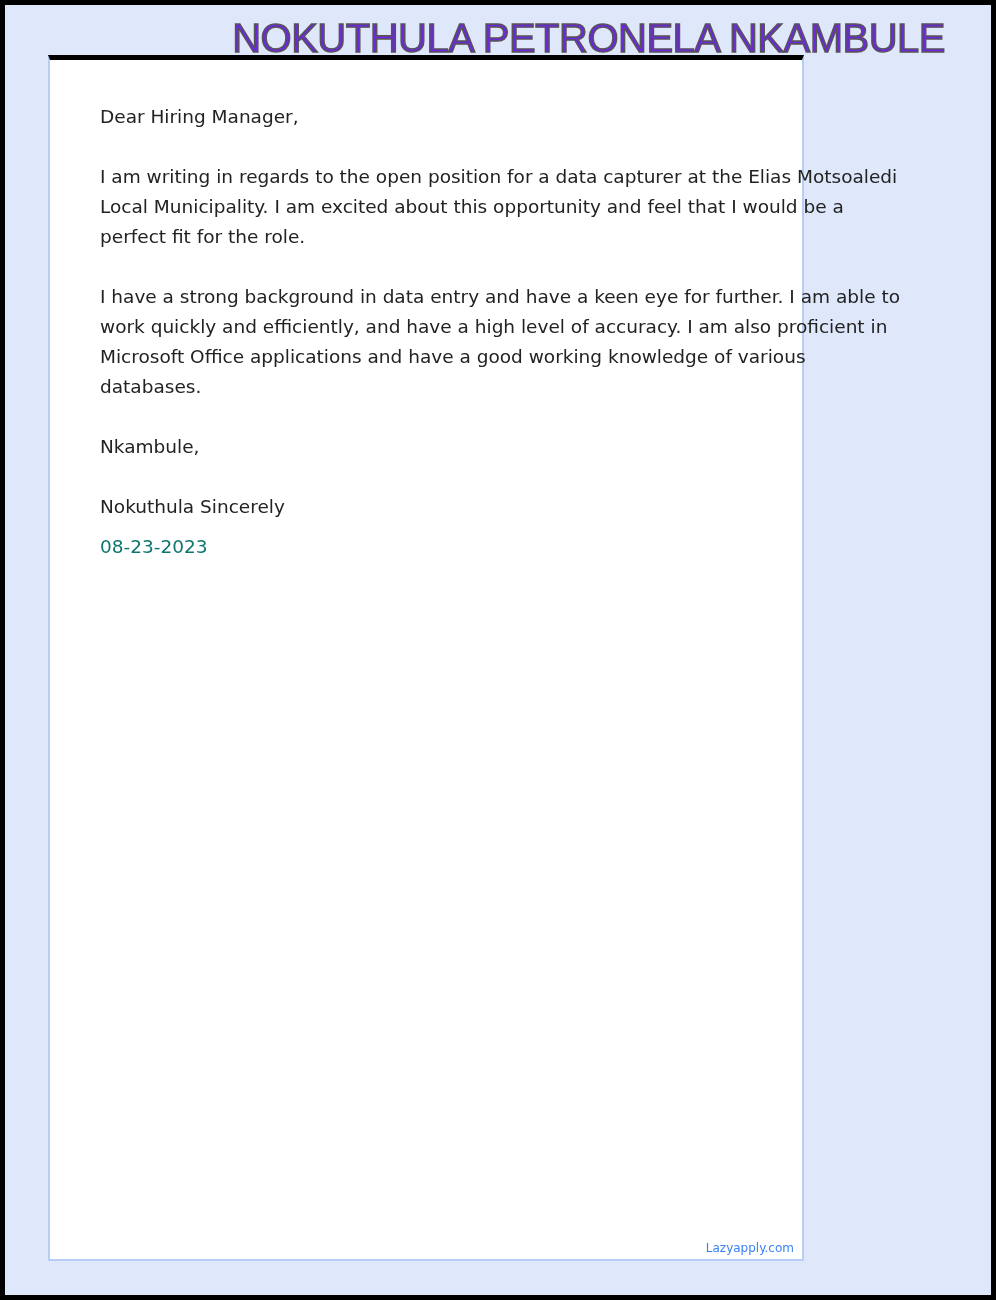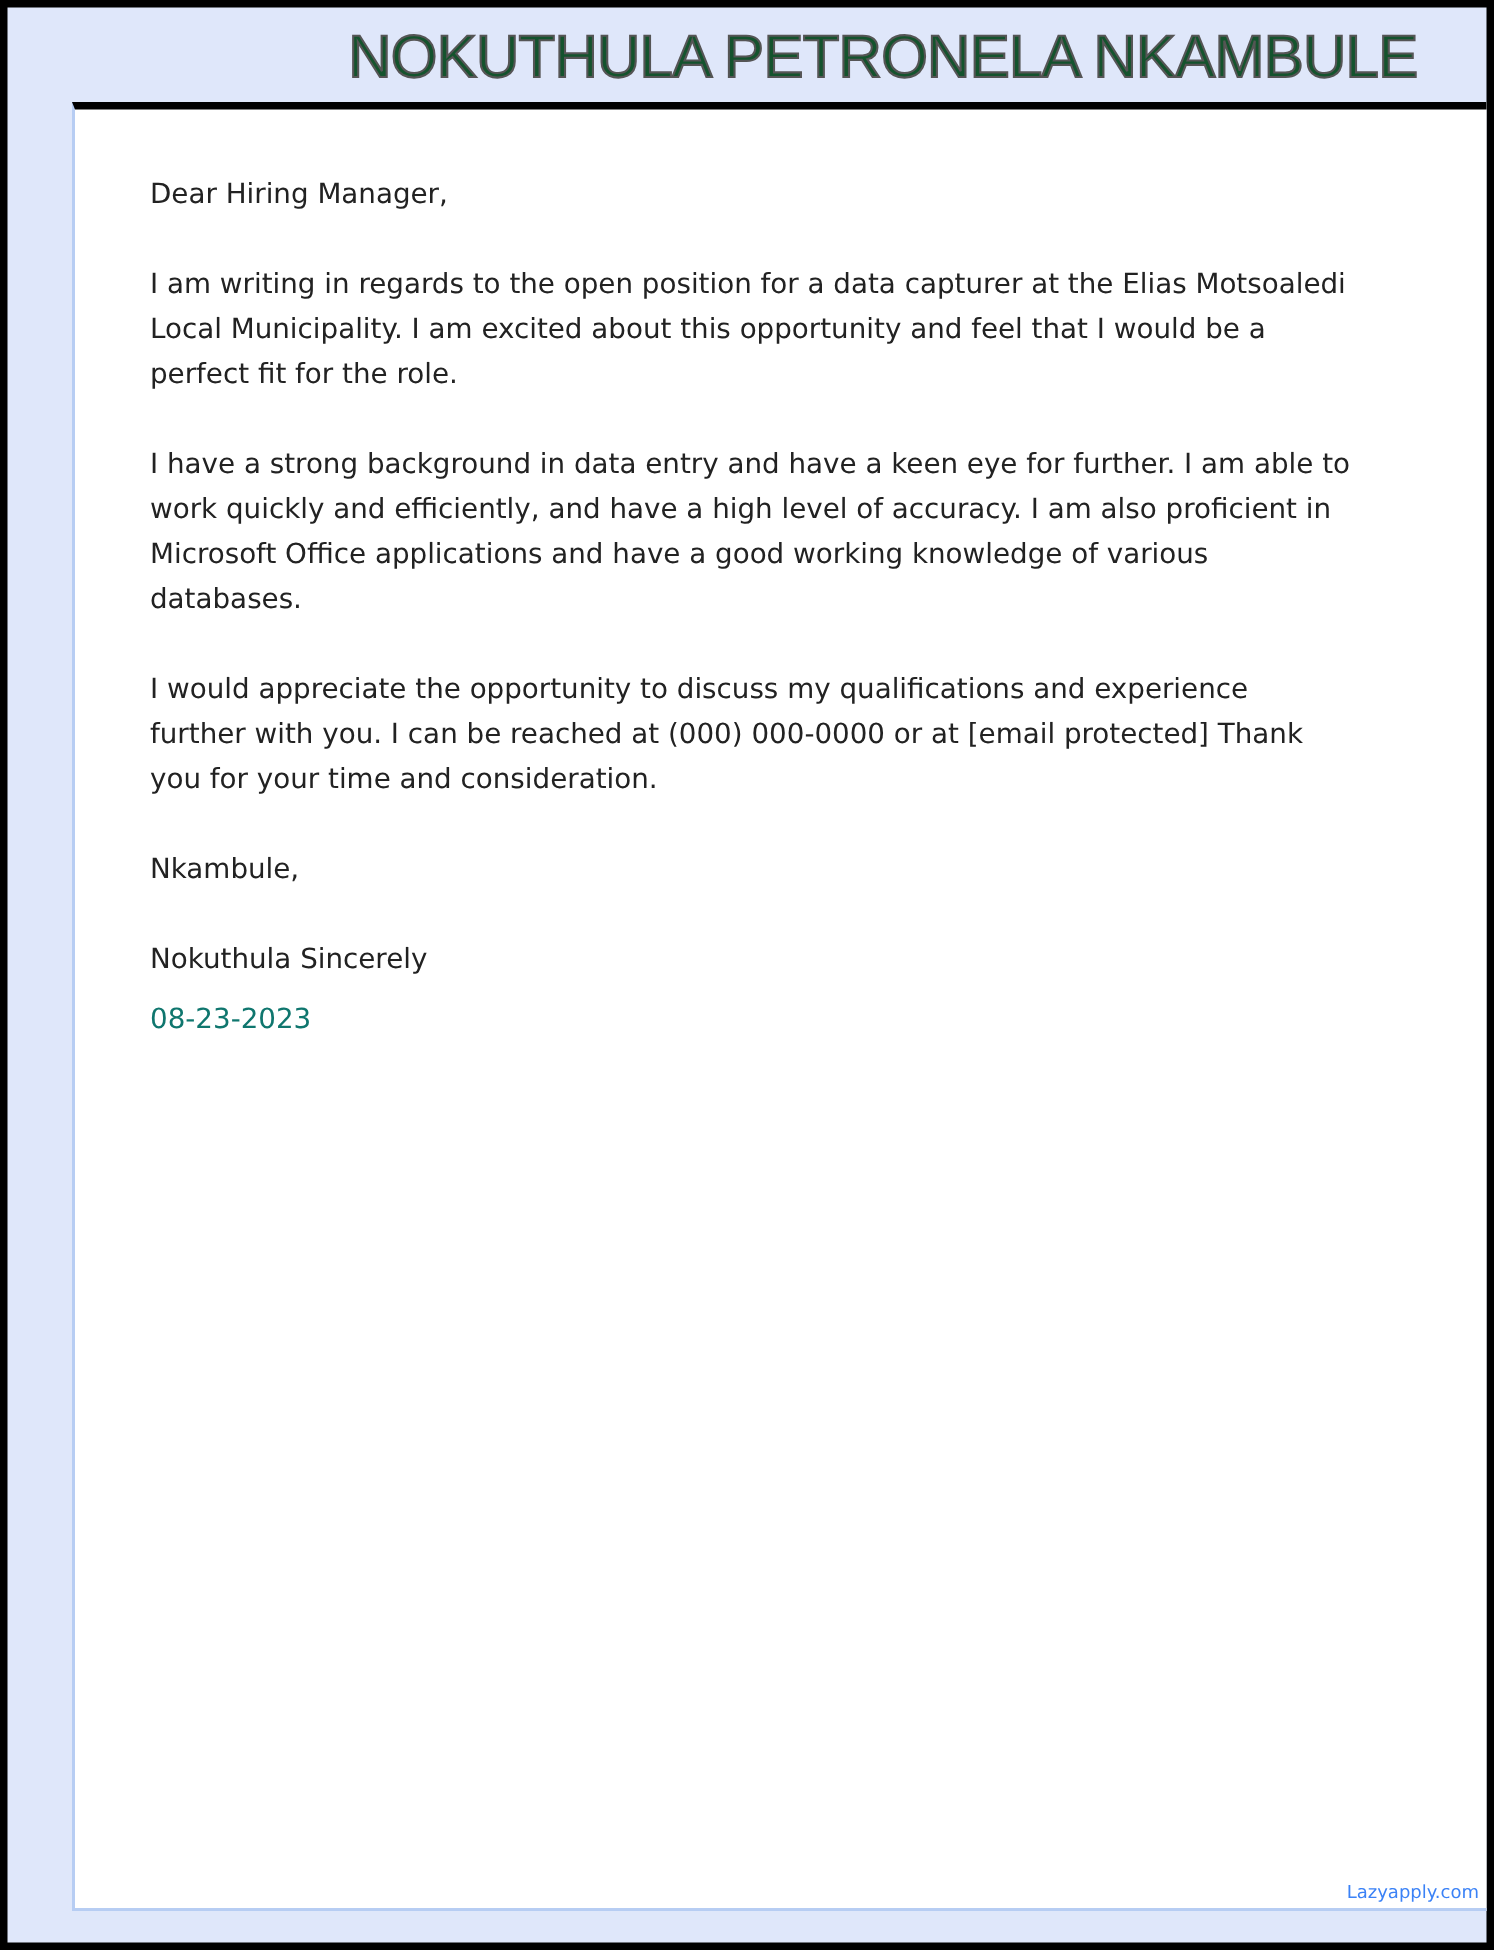--- a/index.html
+++ b/index.html
@@ -13,35 +13,34 @@
       overflow: hidden;
       font-family: "DejaVu Sans", sans-serif;
     }
     .name {
       position: absolute;
       right: 46px; top: 10px;
       font-family: "Liberation Sans", sans-serif;
       font-size: 40px;
       line-height: 46px;
       letter-spacing: -0.5px;
-      color: #14532d;
+      color: #6d28d9;
       -webkit-text-stroke: 1.4px #555;
       white-space: nowrap;
     }
     .paper {
       position: absolute;
       left: 43px; top: 50px;
-      width: 948px; height: 1206px;
+      width: 756px; height: 1206px;
       box-sizing: border-box;
       background: #fff;
       border-top: 5px solid #000;
       border-left: 2px solid #b7cdf3;
       border-right: 2px solid #b7cdf3;
       border-bottom: 2px solid #b7cdf3;
-      margin-top: 13px;
     }
     .body-text {
       position: absolute;
       left: 50px; top: 42px;
       width: 800px;
       font-size: 18.5px;
       line-height: 30px;
       color: #222;
     }
     .body-text p { margin: 0 0 30px 0; }
@@ -58,19 +57,18 @@
 </head>
 <body>
 
 <div class="name">NOKUTHULA PETRONELA NKAMBULE</div>
 
 <div class="paper">
   <div class="body-text">
     <p>Dear Hiring Manager,</p>
     <p>I am writing in regards to the open position for a data capturer at the Elias Motsoaledi Local Municipality. I am excited about this opportunity and feel that I would be a perfect fit for the role.</p>
     <p>I have a strong background in data entry and have a keen eye for further. I am able to work quickly and efficiently, and have a high level of accuracy. I am also proficient in Microsoft Office applications and have a good working knowledge of various databases.</p>
-    <p>I would appreciate the opportunity to discuss my qualifications and experience further with you. I can be reached at (000) 000-0000 or at [email protected] Thank you for your time and consideration.</p>
     <p class="closing">Nkambule,</p>
     <p class="signature">Nokuthula Sincerely</p>
     <p class="date">08-23-2023</p>
   </div>
   <div class="footer">Lazyapply.com</div>
 </div>
 
 </body></html>

